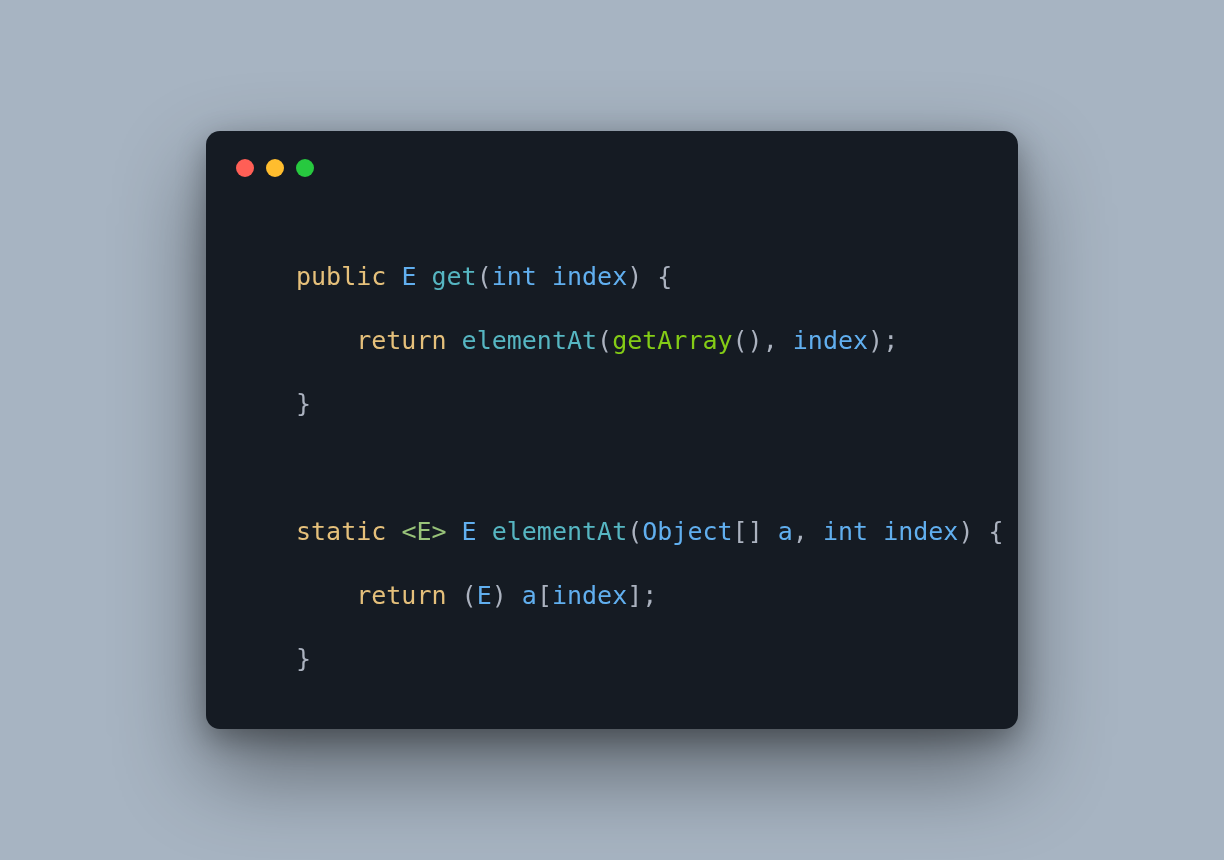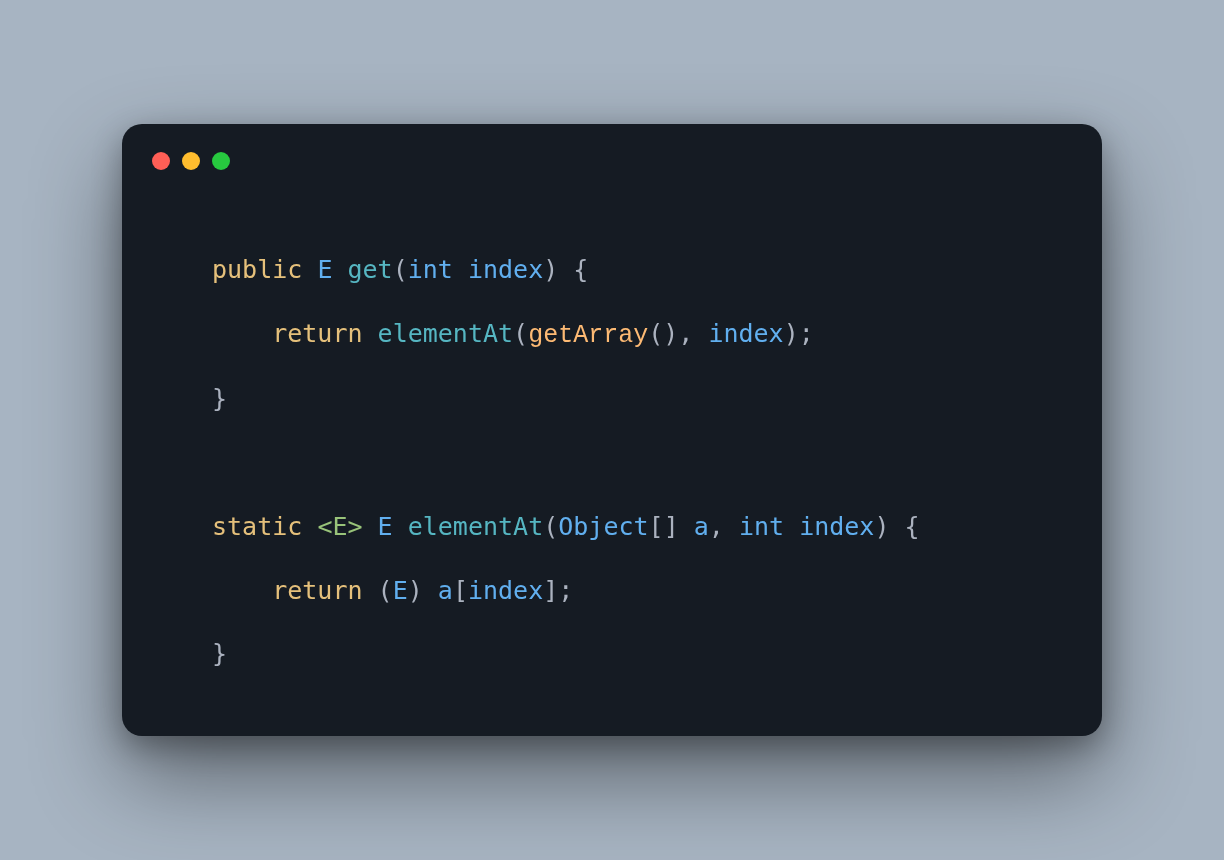--- a/index.html
+++ b/index.html
@@ -12,25 +12,25 @@
     overflow: hidden;
   }
   .stage {
     width: 1224px;
     height: 860px;
     display: flex;
     align-items: center;
     justify-content: center;
   }
   .window {
-    width: 980px;
+    width: 812px;
     background: #151b23;
-    border-radius: 20px;
+    border-radius: 14px;
     box-shadow: 0 40px 90px rgba(0,0,0,0.45), 0 10px 30px rgba(0,0,0,0.30);
-    padding-bottom: 50px;
+    padding-bottom: 38px;
   }
   .titlebar {
     display: flex;
     gap: 12px;
     padding: 28px 30px 8px 30px;
   }
   .dot {
     width: 18px;
     height: 18px;
     border-radius: 50%;
@@ -44,21 +44,21 @@
     font-size: 25px;
     line-height: 2.55;
     color: #cfd8dc; 
     white-space: pre;
   }
 
   
   .tok-keyword  { color: #e5c07b; }             
   .tok-type     { color: #61afef; }             
   .tok-func     { color: #56b6c2; }             
-  .tok-callfunc { color: #fdba74; font-family: Liberation Mono, monospace; }             
+  .tok-callfunc { color: #84cc16; }             
   .tok-param    { color: #61afef; }             
   .tok-generic  { color: #98c379; }             
   .tok-punc     { color: #abb2bf; }             
 
 </style>
 </head>
 <body>
 
 <div class="stage">
   <div class="window">

